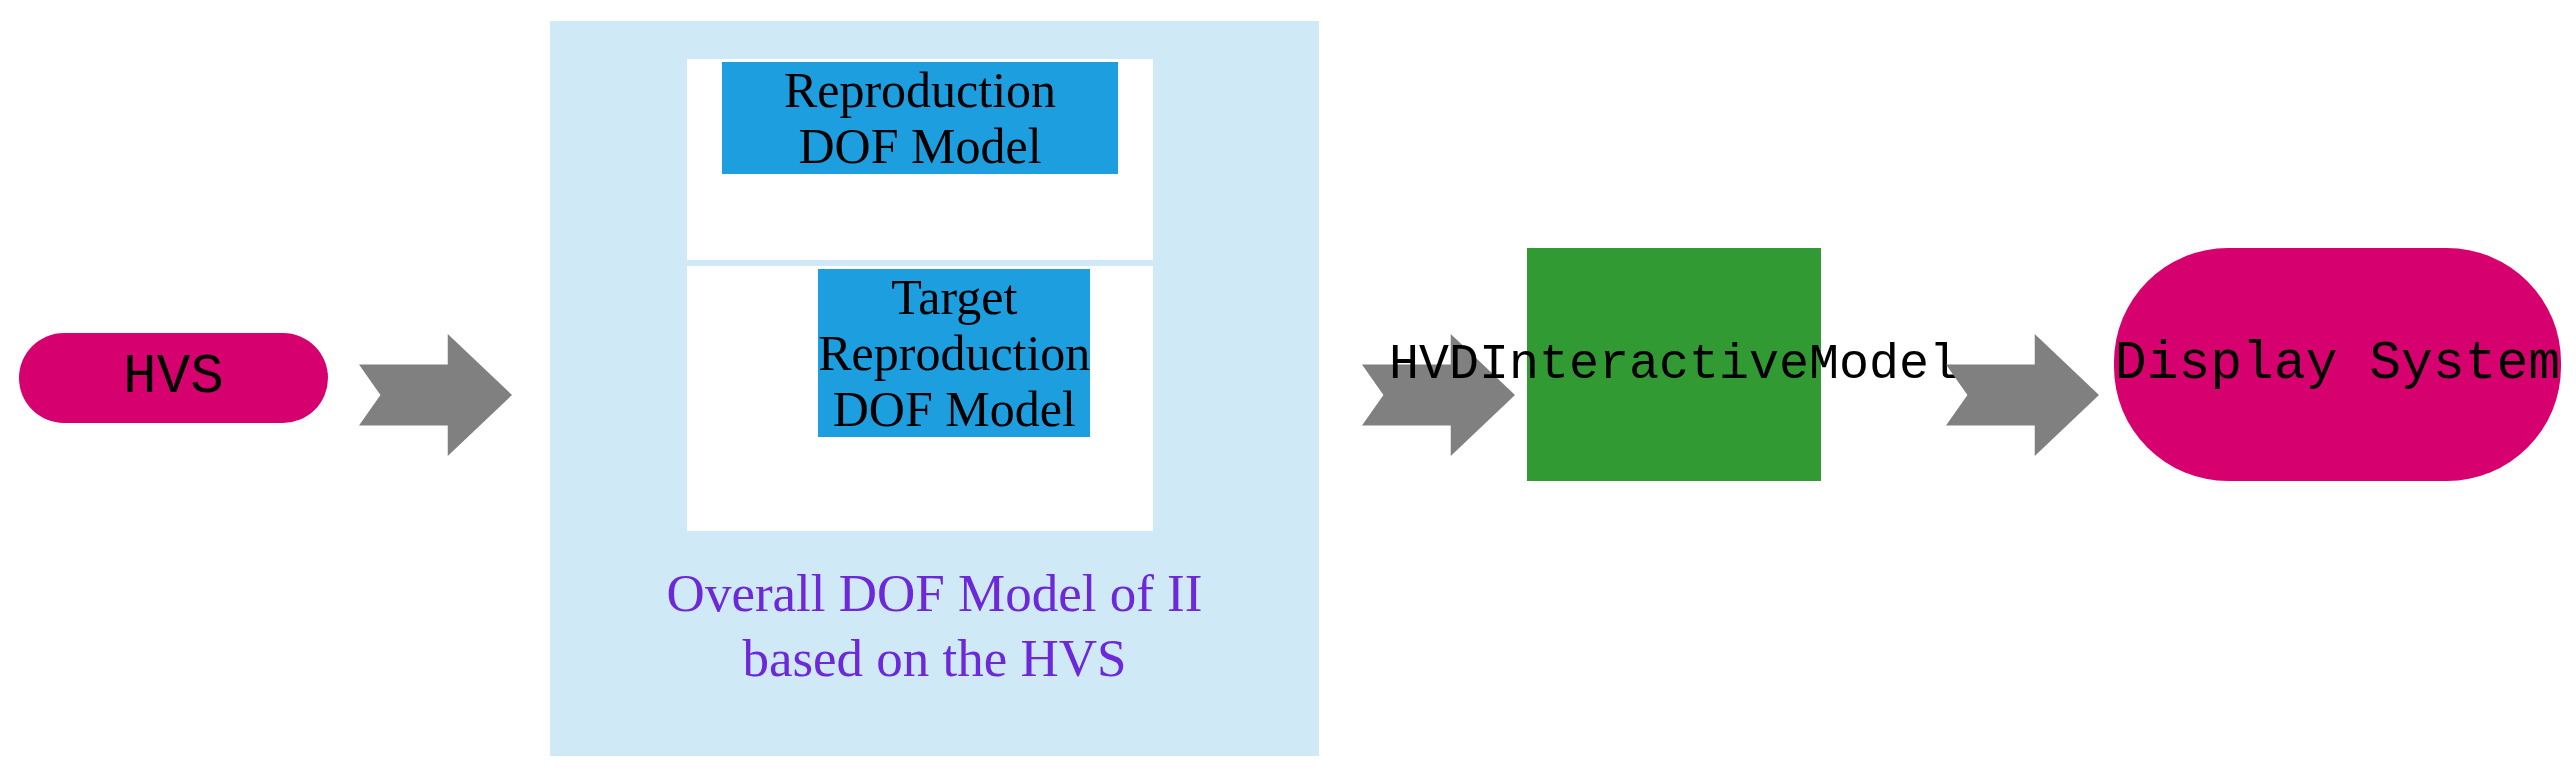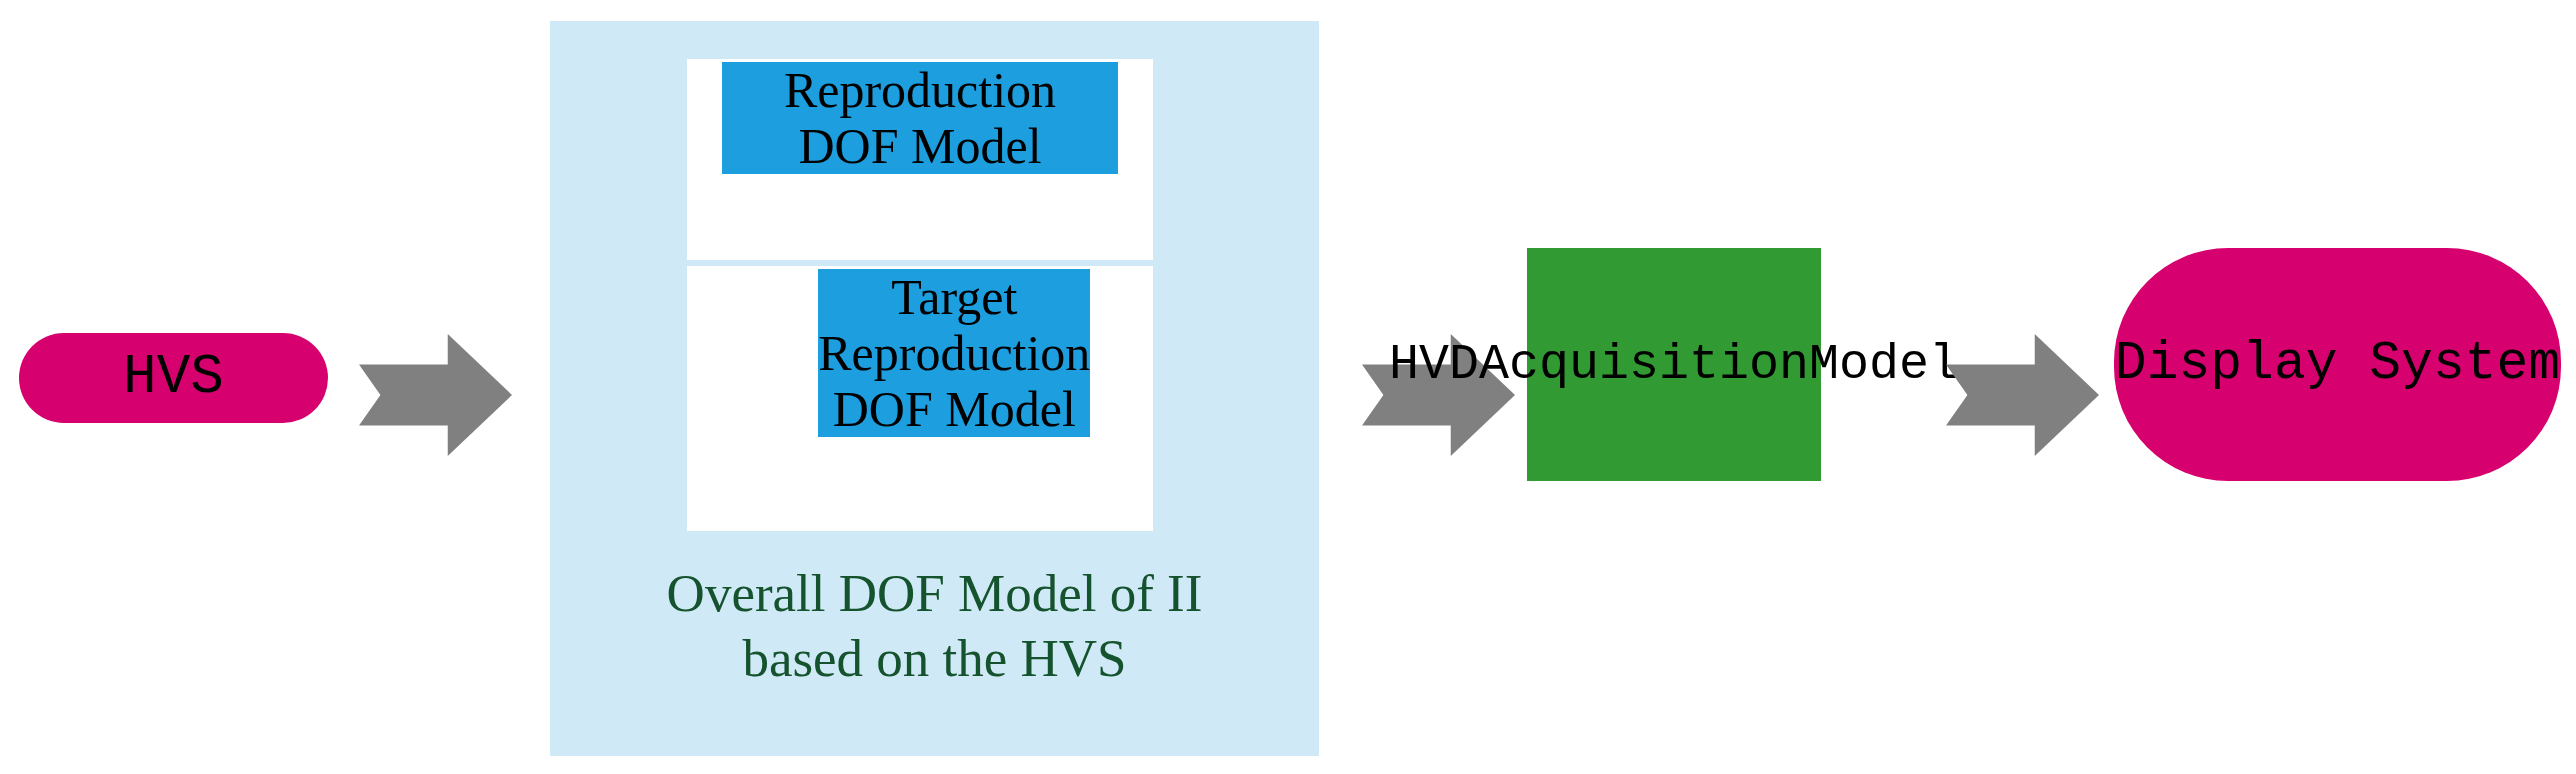--- a/index.html
+++ b/index.html
@@ -105,21 +105,21 @@
 
   
   .panel-caption {
     position: absolute;
     left: 550px;
     top: 561px;
     width: 769px;
     text-align: center;
     font-size: 53px;
     line-height: 1.22;
-    color: #14532d;
+    color: #6d28d9;
     white-space: nowrap;
   }
 
   
   .box-hvd {
     left: 1527px;
     top: 248px;
     width: 294px;
     height: 233px;
     background: #329A32;
@@ -185,21 +185,21 @@
 
   <div class="panel-caption">
     <div>Overall DOF Model of II</div>
     <div>based on the HVS</div>
   </div>
 
   <div class="arrow arrow-2"></div>
 
   <div class="node box-hvd">
     <span>HVD</span>
-    <span>Acquisition</span>
+    <span>Interactive</span>
     <span>Model</span>
   </div>
 
   <div class="arrow arrow-3"></div>
 
   <div class="node round-display">
     <span>Display System</span>
   </div>
 
 </div>

